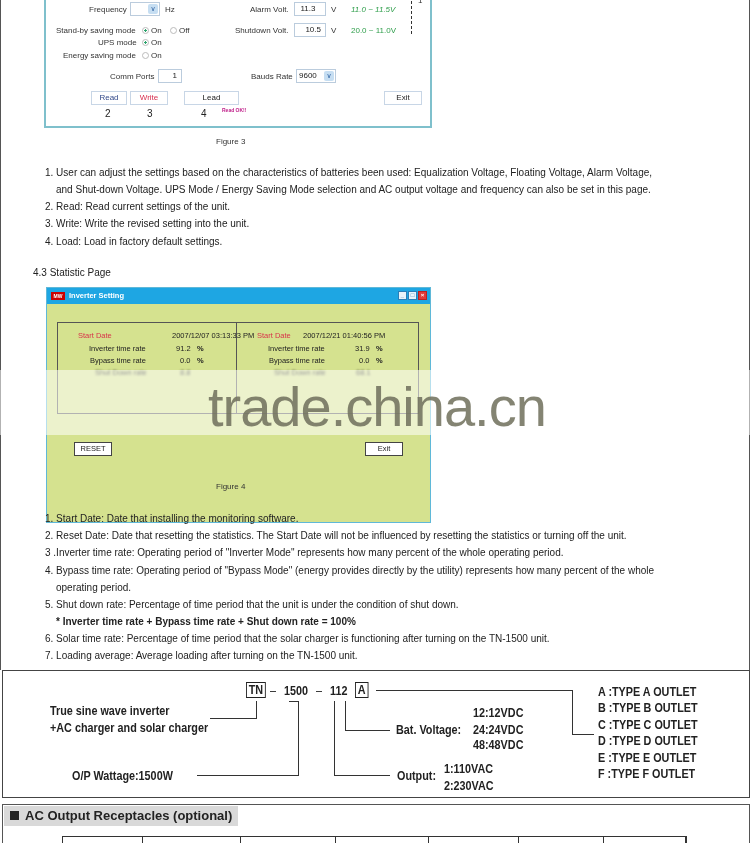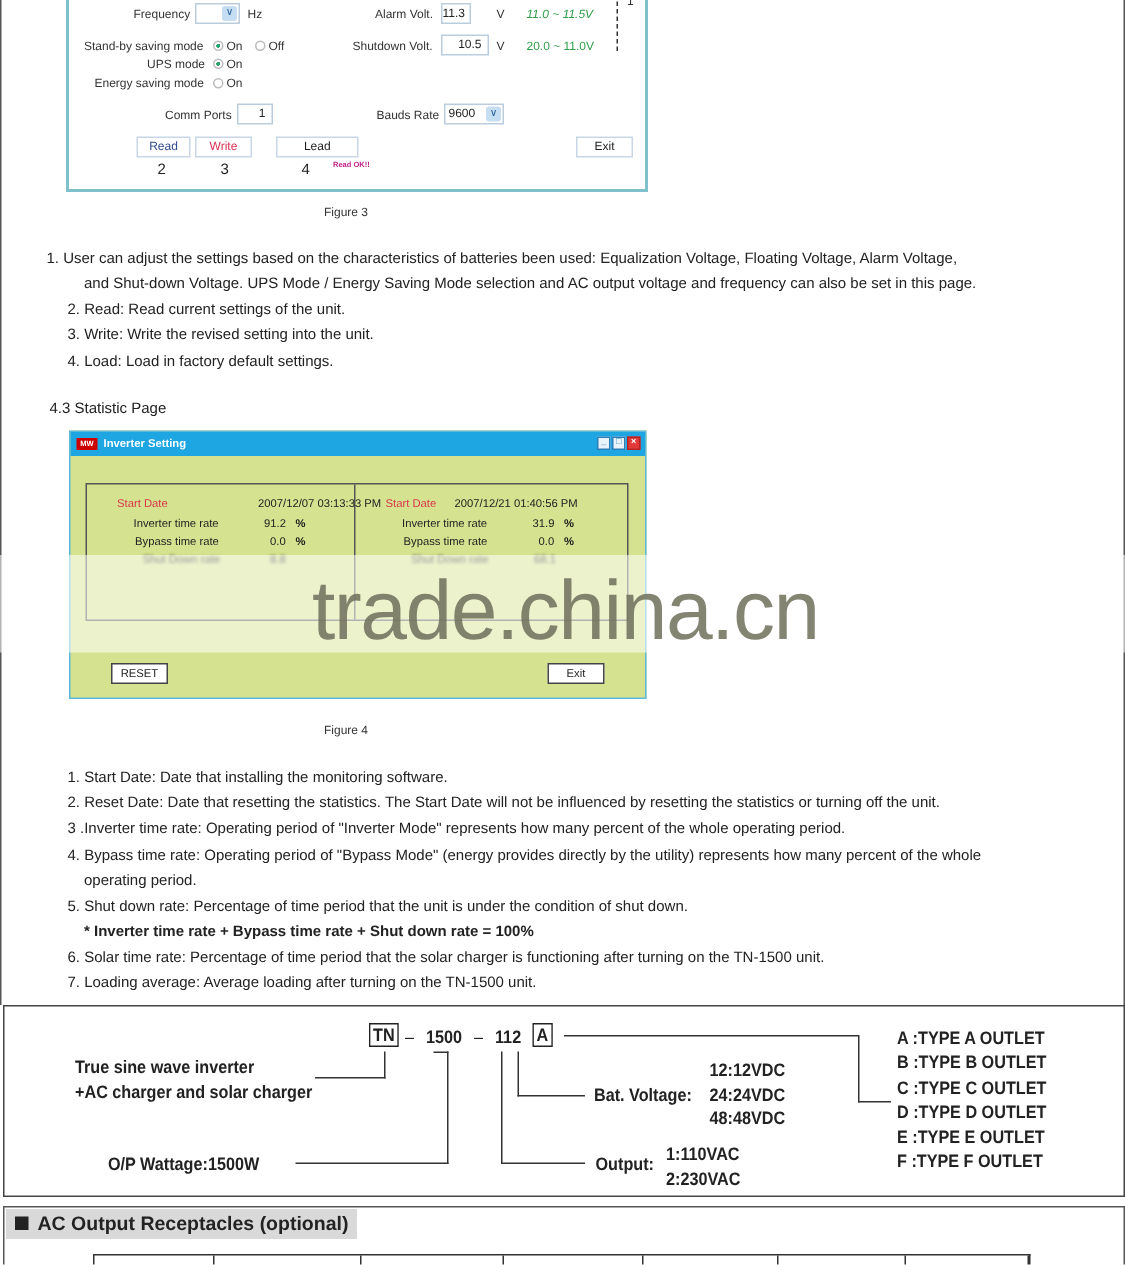--- a/index.html
+++ b/index.html
@@ -16,21 +16,21 @@
   .radio { display:inline-block; width:7px; height:7px; border-radius:50%; border:1px solid #bbb; background:#fff; vertical-align:middle; margin-right:2px; }
   .radio.on { background: radial-gradient(circle, #2aa36b 35%, #fff 40%); border-color:#bbb; }
   .btn3 { position: absolute; height: 14px; border: 1px solid #c8d6e6; background: #fff; font-size: 8px; text-align: center; line-height: 12px; }
   .green { color: #2f9e4b; }
 
   .caption { position: absolute; font-size: 8px; color: #333; }
   .para { position: absolute; font-size: 10px; color: #222; line-height: 17px; }
   .sect { position: absolute; font-size: 10px; color: #222; }
 
   
-  .win4 { position: absolute; left: 46px; top: 287px; width: 385px; height: 179px; background: #d5e28f; border: 1px solid #5fb8d8; }
+  .win4 { position: absolute; left: 46px; top: 287px; width: 385px; height: 236px; background: #d5e28f; border: 1px solid #5fb8d8; }
   .win4-title { height: 16px; background: #1ea6e3; color: #fff; font-size: 7.5px; font-weight: bold; line-height: 16px; padding-left: 22px; position: relative; }
   .logo { position: absolute; left: 4px; top: 4px; width: 14px; height: 8px; background: #c00; color: #fff; font-size: 5px; line-height: 8px; text-align: center; font-weight: bold; }
   .winbtns { position: absolute; right: 3px; top: 3px; display: flex; gap: 1px; }
   .winbtn { width: 9px; height: 9px; background: #e9f3fa; border: 1px solid #2a7fb8; font-size: 6px; line-height: 7px; text-align: center; color: #2a7fb8; }
   .winbtn.close { background: #e03a3a; color: #fff; border-color: #b22; }
   .statbox { position: absolute; left: 10px; top: 34px; width: 362px; height: 92px; border: 1px solid #555; }
   .statdiv { position: absolute; left: 178px; top: 0; width: 1px; height: 100%; background: #555; }
   .stat-line { position: absolute; font-size: 7.5px; color: #222; }
   .red { color: #d8334a; }
   .btn4 { position: absolute; height: 14px; background: #fff; border: 1px solid #444; font-size: 7.5px; line-height: 12px; text-align: center; }
@@ -59,21 +59,21 @@
 
 <div class="win3">
   <span class="abs t11" style="left:43px;top:9px;">Frequency</span>
   <div class="abs" style="left:84px;top:6px;width:30px;height:14px;border:1px solid #bcd;font-size:8px;line-height:12px;padding-left:17px;">
     <span>50</span>
     <span class="dd-arrow" style="position:absolute;right:1px;top:1px;">∨</span>
   </div>
   <span class="abs t11" style="left:119px;top:9px;">Hz</span>
 
   <span class="abs t11" style="left:204px;top:9px;">Alarm Volt.</span>
-  <div class="field" style="left:248px;top:6px;width:20px;text-align:center;">11.3</div>
+  <div class="field" style="left:248px;top:6px;width:32px;text-align:center;">11.3</div>
   <span class="abs t11" style="left:285px;top:9px;">V</span>
   <span class="abs t11 green" style="left:305px;top:9px;font-style:italic;">11.0 ~ 11.5V</span>
 
   <span class="abs t11" style="left:189px;top:30px;">Shutdown Volt.</span>
   <div class="field" style="left:248px;top:27px;width:32px;">10.5</div>
   <span class="abs t11" style="left:285px;top:30px;">V</span>
   <span class="abs t11 green" style="left:305px;top:30px;">20.0 ~ 11.0V</span>
 
   <div class="abs" style="left:358px;top:0;width:8px;height:38px;border-right:1px dashed #333;"></div>
   <span class="abs t11" style="left:372px;top:0px;">1</span>
@@ -102,21 +102,21 @@
   <div class="btn3" style="left:138px;top:95px;width:55px;">Lead</div>
   <div class="btn3" style="left:338px;top:95px;width:38px;">Exit</div>
 
   <span class="abs" style="left:59px;top:112px;font-size:10px;">2</span>
   <span class="abs" style="left:101px;top:112px;font-size:10px;">3</span>
   <span class="abs" style="left:155px;top:112px;font-size:10px;">4</span>
   <span class="abs" style="left:176px;top:111px;font-size:5px;color:#c0208a;font-weight:bold;">Read OK!!</span>
 </div>
 <span class="caption" style="left:216px;top:137px;">Figure 3</span>
 
-<div class="para" style="left:31px;top:164px;">1. User can adjust the settings based on the characteristics of batteries been used: Equalization Voltage, Floating Voltage, Alarm Voltage,</div>
+<div class="para" style="left:45px;top:164px;">1. User can adjust the settings based on the characteristics of batteries been used: Equalization Voltage, Floating Voltage, Alarm Voltage,</div>
 <div class="para" style="left:56px;top:181px;">and Shut-down Voltage. UPS Mode / Energy Saving Mode selection and AC output voltage and frequency can also be set in this page.</div>
 <div class="para" style="left:45px;top:198px;">2. Read: Read current settings of the unit.</div>
 <div class="para" style="left:45px;top:215px;">3. Write: Write the revised setting into the unit.</div>
 <div class="para" style="left:45px;top:233px;text-align:right;">4. Load: Load in factory default settings.</div>
 
 <div class="sect" style="left:33px;top:267px;">4.3 Statistic Page</div>
 
 <div class="win4">
   <div class="win4-title">
     <span class="logo">MW</span>

